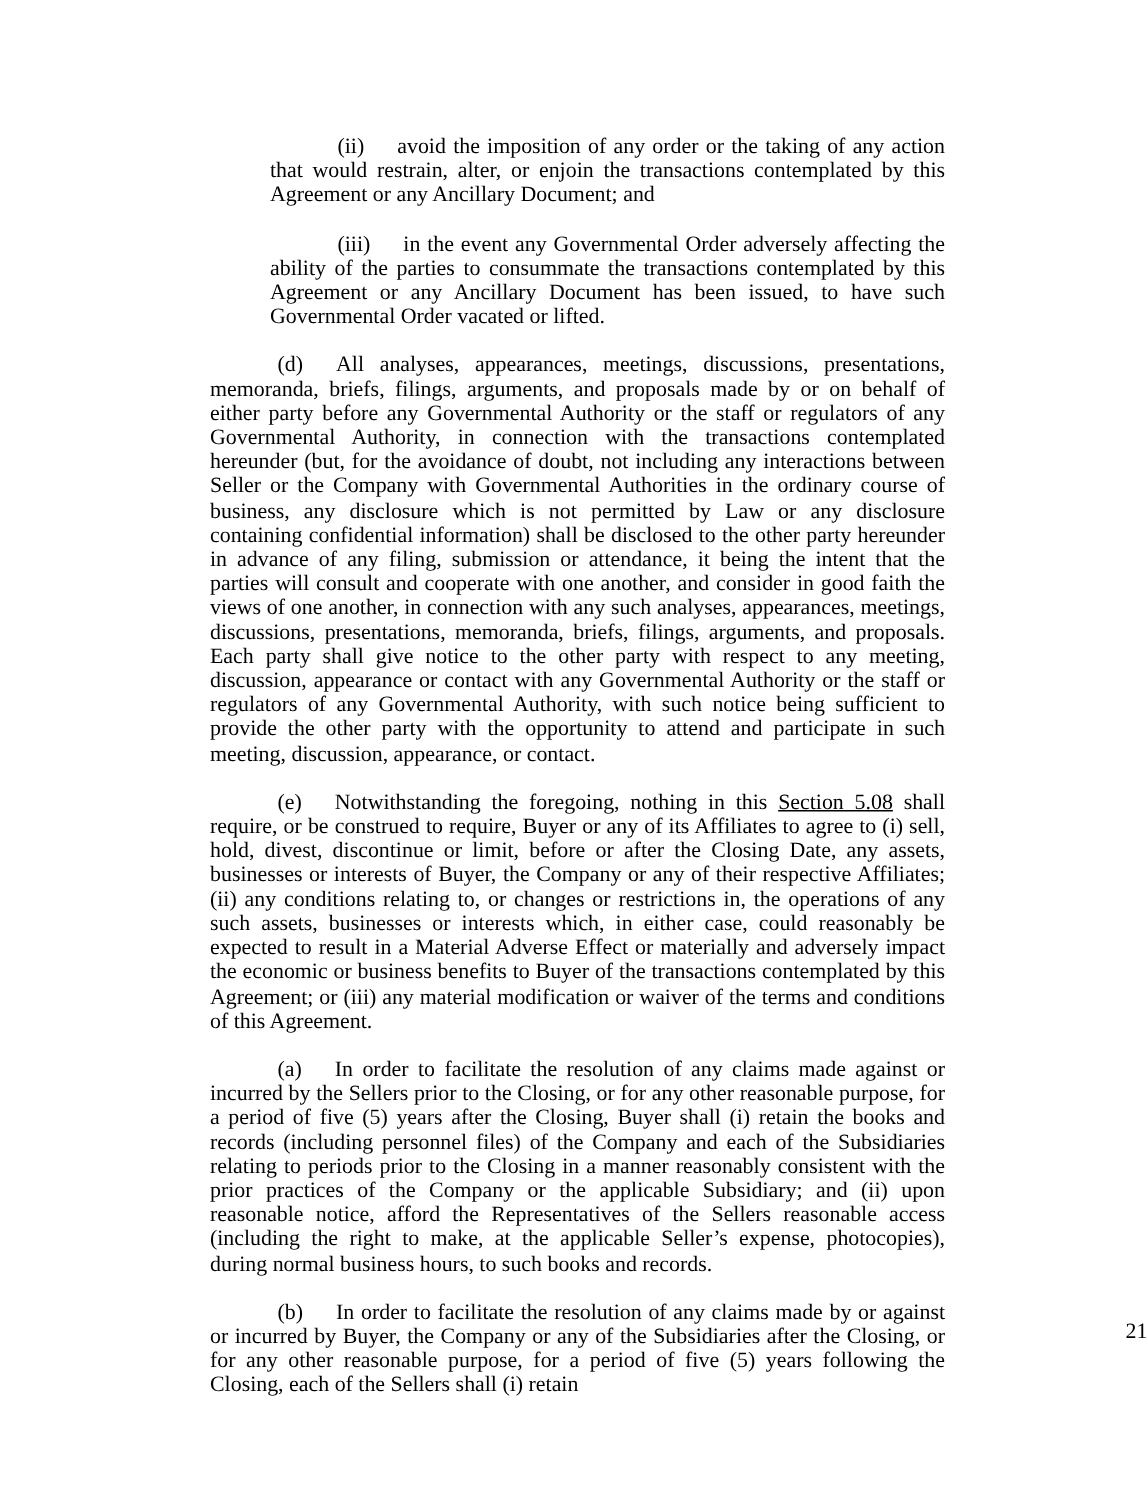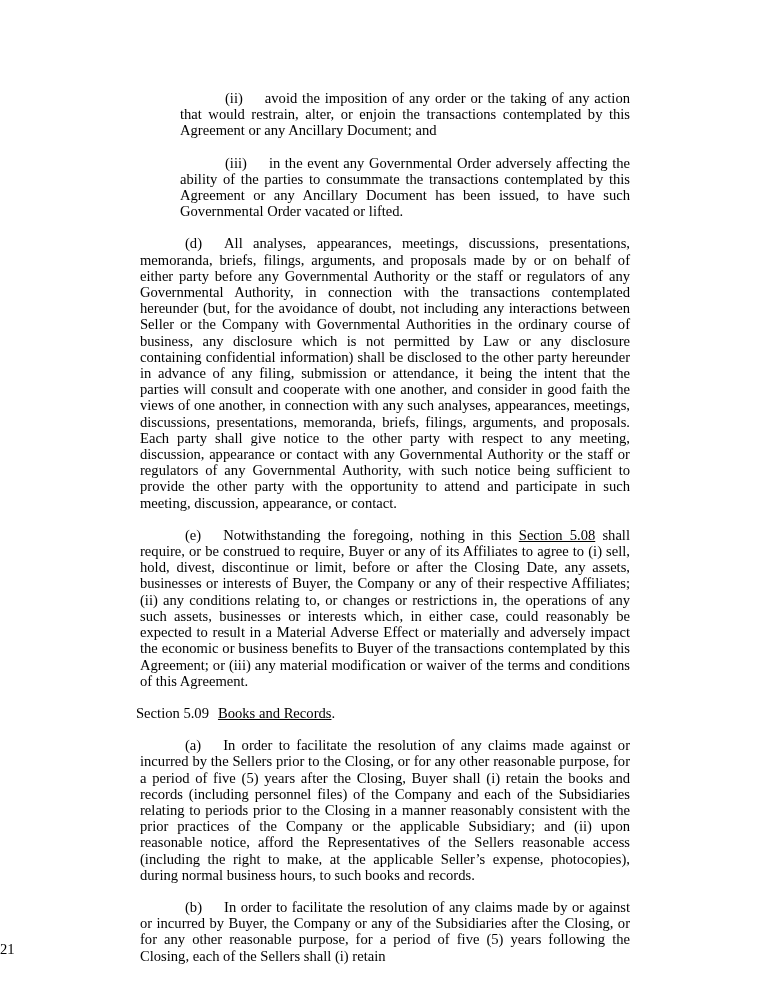--- a/index.html
+++ b/index.html
@@ -34,41 +34,40 @@
   }
   p.heading {
     text-align: left;
     margin: 0 0 16px 0;
   }
   .tab { display: inline-block; width: 22px; }
   .tab-sm { display: inline-block; width: 9px; }
   .u { text-decoration: underline; }
   .page-number {
     position: absolute;
-    top: 941px;
+    top: 880px;
     left: 0;
     width: 100%;
-    text-align: left;
+    text-align: right;
   }
 </style>
 </head>
 <body>
 
 <div class="page">
   <div class="content">
 
     <p class="sub"><span>(ii)</span><span class="tab"></span><span>avoid the imposition of any order or the taking of any action that would restrain, alter, or enjoin the transactions contemplated by this Agreement or any Ancillary Document; and</span></p>
 
     <p class="sub"><span>(iii)</span><span class="tab"></span><span>in the event any Governmental Order adversely affecting the ability of the parties to consummate the transactions contemplated by this Agreement or any Ancillary Document has been issued, to have such Governmental Order vacated or lifted.</span></p>
 
     <p class="para"><span>(d)</span><span class="tab"></span><span>All analyses, appearances, meetings, discussions, presentations, memoranda, briefs, filings, arguments, and proposals made by or on behalf of either party before any Governmental Authority or the staff or regulators of any Governmental Authority, in connection with the transactions contemplated hereunder (but, for the avoidance of doubt, not including any interactions between Seller or the Company with Governmental Authorities in the ordinary course of business, any disclosure which is not permitted by Law or any disclosure containing confidential information) shall be disclosed to the other party hereunder in advance of any filing, submission or attendance, it being the intent that the parties will consult and cooperate with one another, and consider in good faith the views of one another, in connection with any such analyses, appearances, meetings, discussions, presentations, memoranda, briefs, filings, arguments, and proposals. Each party shall give notice to the other party with respect to any meeting, discussion, appearance or contact with any Governmental Authority or the staff or regulators of any Governmental Authority, with such notice being sufficient to provide the other party with the opportunity to attend and participate in such meeting, discussion, appearance, or contact.</span></p>
 
     <p class="para"><span>(e)</span><span class="tab"></span><span>Notwithstanding the foregoing, nothing in this </span><span class="u">Section 5.08</span><span> shall require, or be construed to require, Buyer or any of its Affiliates to agree to (i) sell, hold, divest, discontinue or limit, before or after the Closing Date, any assets, businesses or interests of Buyer, the Company or any of their respective Affiliates; (ii) any conditions relating to, or changes or restrictions in, the operations of any such assets, businesses or interests which, in either case, could reasonably be expected to result in a Material Adverse Effect or materially and adversely impact the economic or business benefits to Buyer of the transactions contemplated by this Agreement; or (iii) any material modification or waiver of the terms and conditions of this Agreement.</span></p>
 
-    <p class="heading"><span>Section 5.09</span><span class="tab-sm"></span><span class="u">Books and Records</span><span>.</span></p>
 
     <p class="para"><span>(a)</span><span class="tab"></span><span>In order to facilitate the resolution of any claims made against or incurred by the Sellers prior to the Closing, or for any other reasonable purpose, for a period of five (5) years after the Closing, Buyer shall (i) retain the books and records (including personnel files) of the Company and each of the Subsidiaries relating to periods prior to the Closing in a manner reasonably consistent with the prior practices of the Company or the applicable Subsidiary; and (ii) upon reasonable notice, afford the Representatives of the Sellers reasonable access (including the right to make, at the applicable Seller’s expense, photocopies), during normal business hours, to such books and records.</span></p>
 
     <p class="para"><span>(b)</span><span class="tab"></span><span>In order to facilitate the resolution of any claims made by or against or incurred by Buyer, the Company or any of the Subsidiaries after the Closing, or for any other reasonable purpose, for a period of five (5) years following the Closing, each of the Sellers shall (i) retain</span></p>
 
   </div>
 
   <div class="page-number">21</div>
 </div>
 

